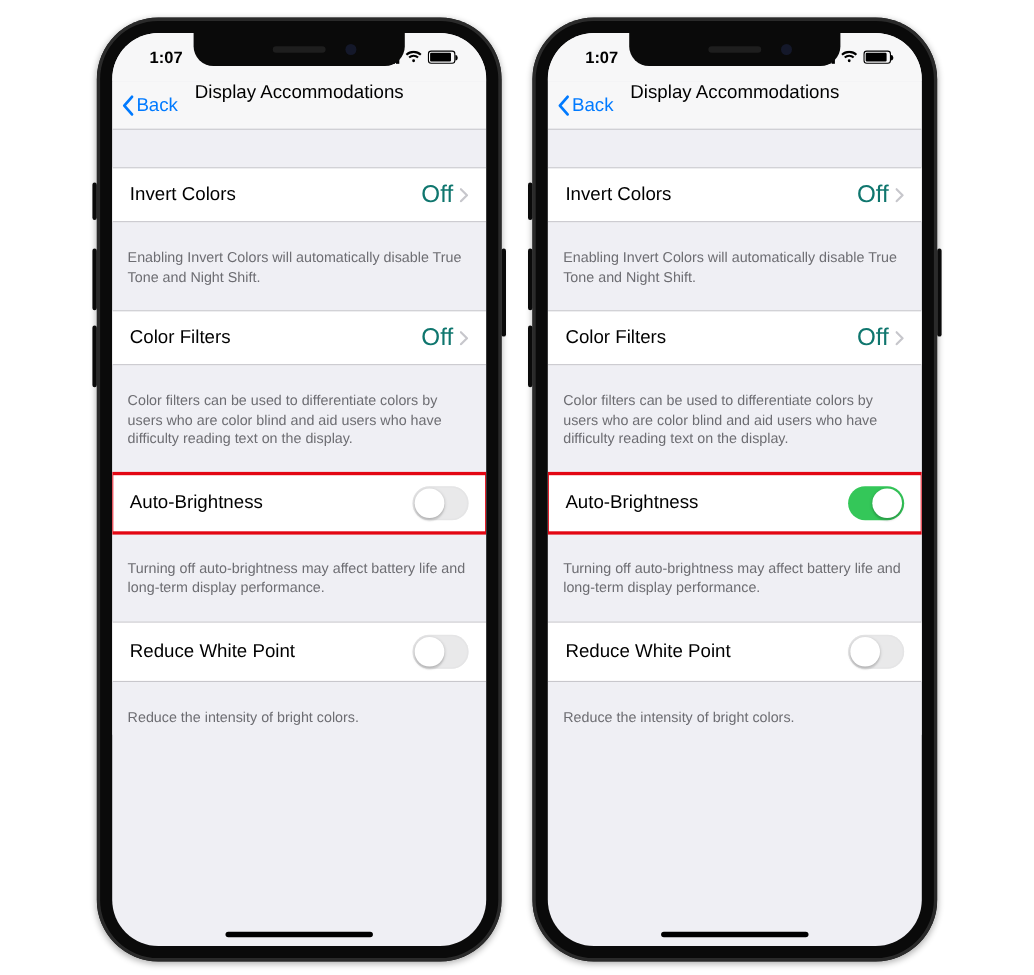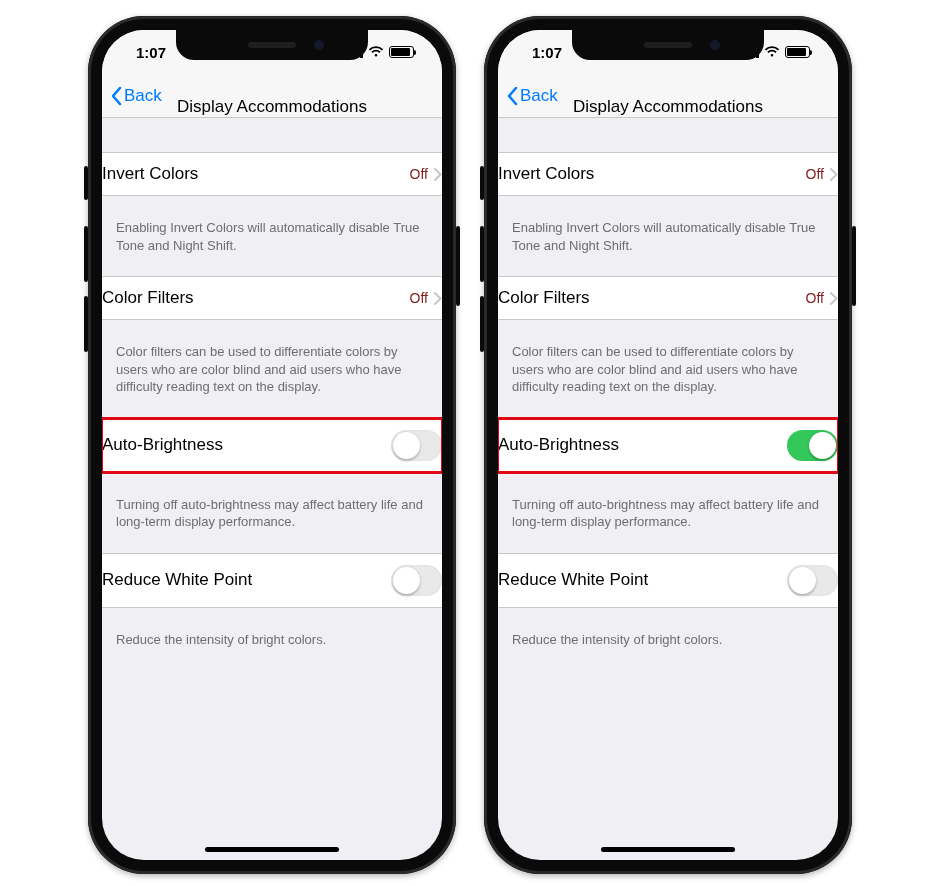--- a/index.html
+++ b/index.html
@@ -86,44 +86,44 @@
     }
     .battery::after {
       content:""; position:absolute; right:-3px; top:3px; width:2px; height:5px;
       background:#000; border-radius:0 2px 2px 0;
     }
     .battery-fill { width:90%; height:100%; background:#000; border-radius:1px;}
     .content { position:absolute; top:44px; bottom:0; left:0; right:0; overflow:hidden;}
     .nav-bar {
       height: 44px; background: #f7f7f8;
       border-bottom: 1px solid #c8c7cc;
-      display:flex; align-items:flex-end; justify-content:center;
+      display:flex; align-items:flex-start; justify-content:center;
       position:relative;
     }
     .nav-back {
       position:absolute; left:8px; top:0; bottom:0;
       display:flex; align-items:center; color:#007aff;
       font-size:17px; cursor:pointer;
     }
     .nav-back svg { margin-right: 2px;}
     .nav-title { font-size:17px; font-weight:400; }
     .list { background: #efeff4; }
     .spacer { height: 34px; }
     .cell {
       background:#fff;
-      min-height: 44px; padding: 11px 0;
+      min-height: 44px; padding: 11px 16px;
       display:flex; align-items:center;
       border-top: .5px solid #c8c7cc;
       border-bottom: .5px solid #c8c7cc;
       font-size:17px;
       position:relative;
     }
     .cell + .footer { margin-top: 16px; }
     .cell .label { flex: 1; color:#000;}
-    .cell .value { color:#7f1d1d; font-size:14px; margin-right: 6px;}
+    .cell .value { color:#0f766e; font-size:22px; margin-right: 6px;}
     .chevron { color:#c7c7cc; }
     .footer {
       padding: 7px 14px 8px;
       font-size: 13px; color:#6d6d72; line-height:1.35;
     }
     .switch {
       width: 51px; height: 31px; border-radius: 16px; position:relative;
       transition: background .2s;
     }
     .switch-off { background:#e9e9ea; box-shadow: inset 0 0 0 1.5px #e5e5e6;}

